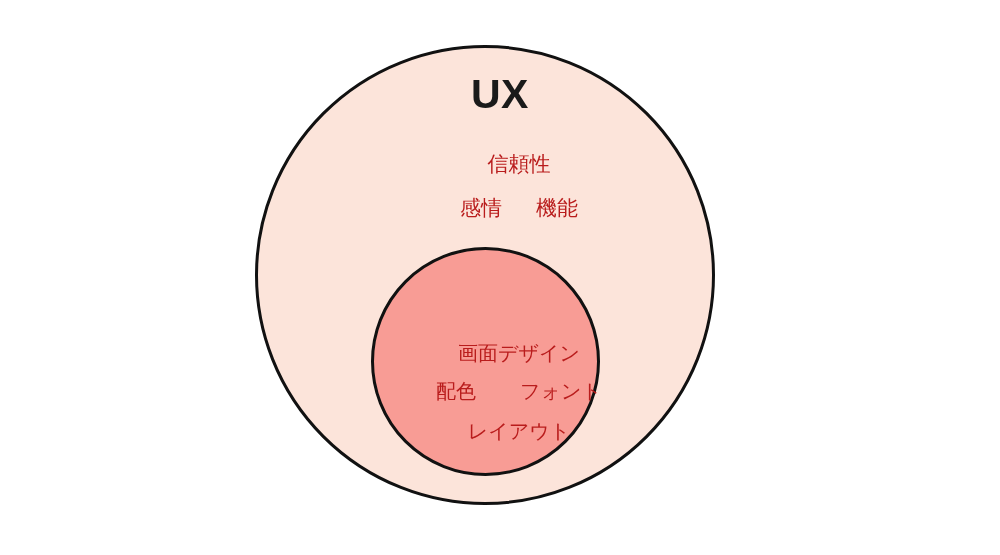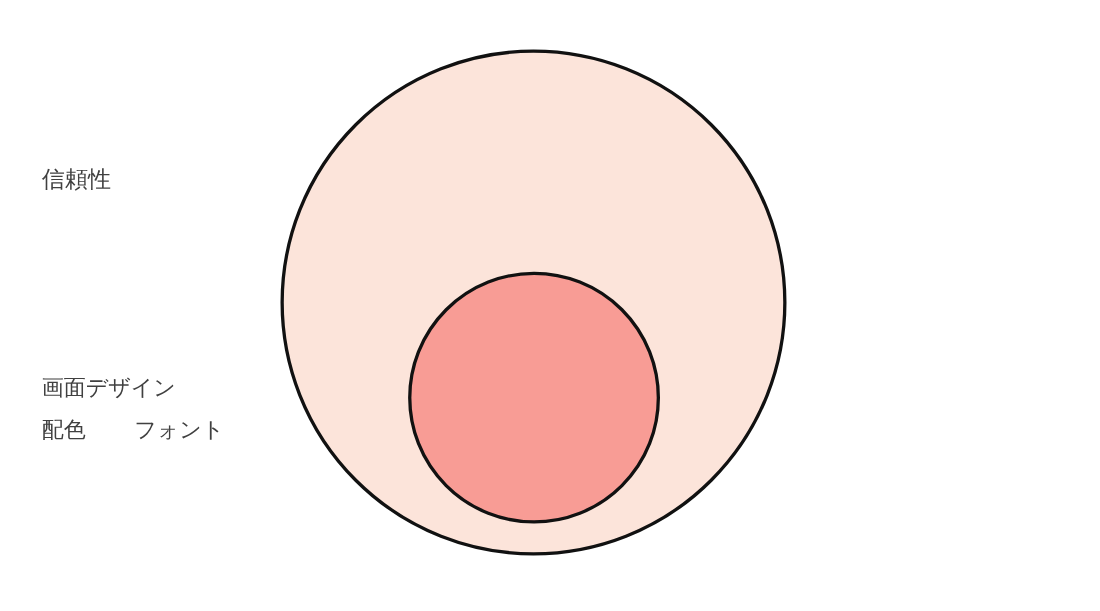--- a/index.html
+++ b/index.html
@@ -70,21 +70,22 @@
     font-size: 39px;
     font-weight: bold;
     letter-spacing: 0.5px;
   }
 
   .kw-row {
     position: absolute;
     left: 0;
     right: 0;
     display: flex;
-    color: #404040;
+    justify-content: center;
+    color: #b91c1c;
     white-space: nowrap;
     line-height: 1;
     margin-left: 38px;
   }
   .kw {
     display: inline-block;
   }
 
   .ux-row-1 { top: 153px; font-size: 21px; gap: 30px; }
   .ux-row-2 { top: 197px; font-size: 21px; gap: 34px; }
@@ -94,30 +95,38 @@
   .ui-row-3 { top: 421px; font-size: 20px; gap: 0px; }
 </style>
 </head>
 <body>
 
 <div id="canvas">
 
   <div class="circle-outer"></div>
   <div class="circle-inner"></div>
 
+  <div class="txt heading-ux">UX</div>
 
   <div class="kw-row ux-row-1">
     <span class="kw">信頼性</span>
   </div>
 
+  <div class="kw-row ux-row-2">
+    <span class="kw">感情</span>
+    <span class="kw">機能</span>
+  </div>
 
 
   <div class="kw-row ui-row-2">
     <span class="kw">配色</span>
     <span class="kw">フォント</span>
   </div>
 
   <div class="kw-row ui-row-1">
     <span class="kw">画面デザイン</span>
   </div>
 
+  <div class="kw-row ui-row-3">
+    <span class="kw">レイアウト</span>
+  </div>
 
 </div>
 
 </body></html>

